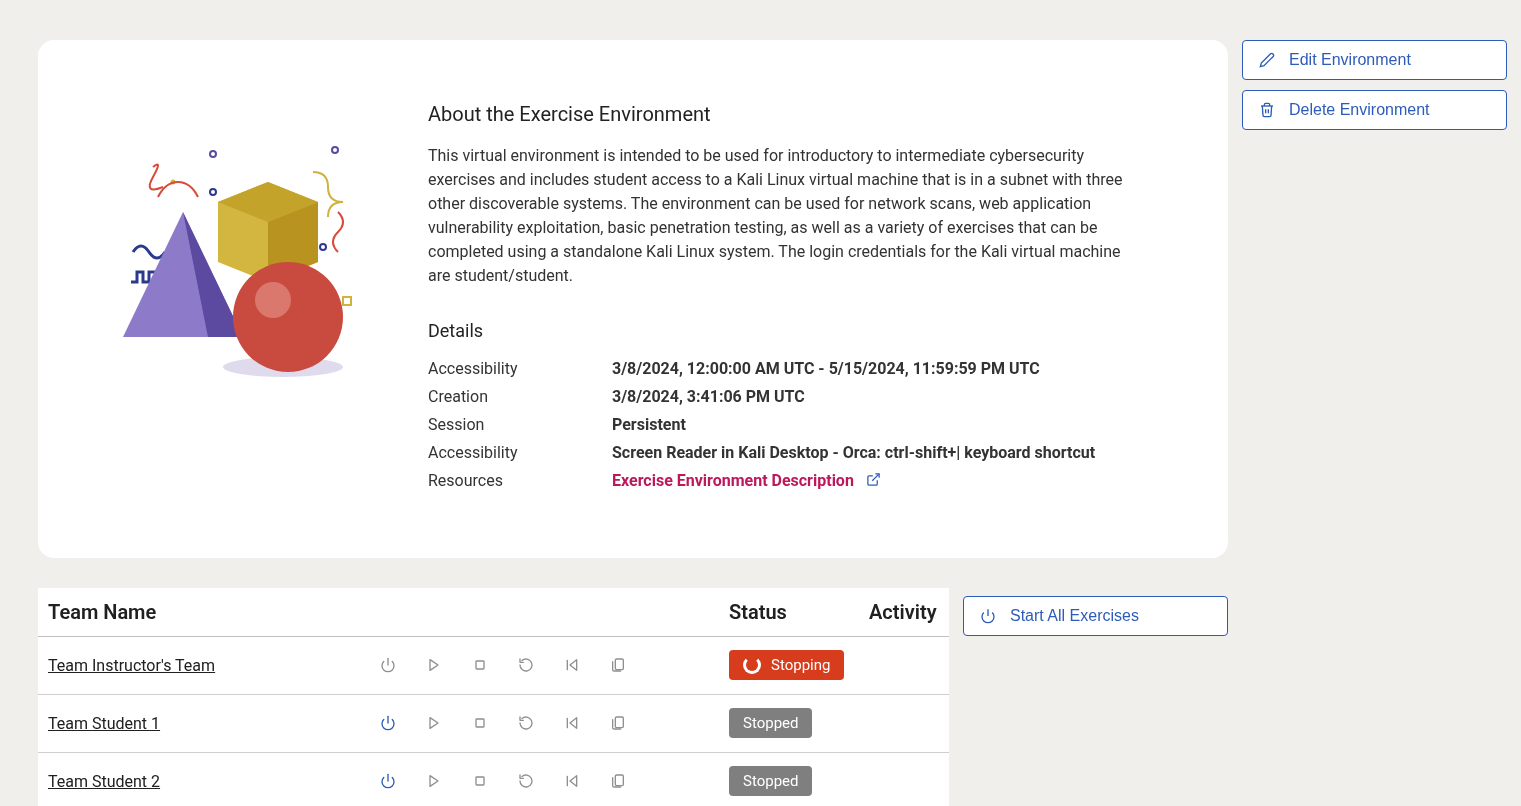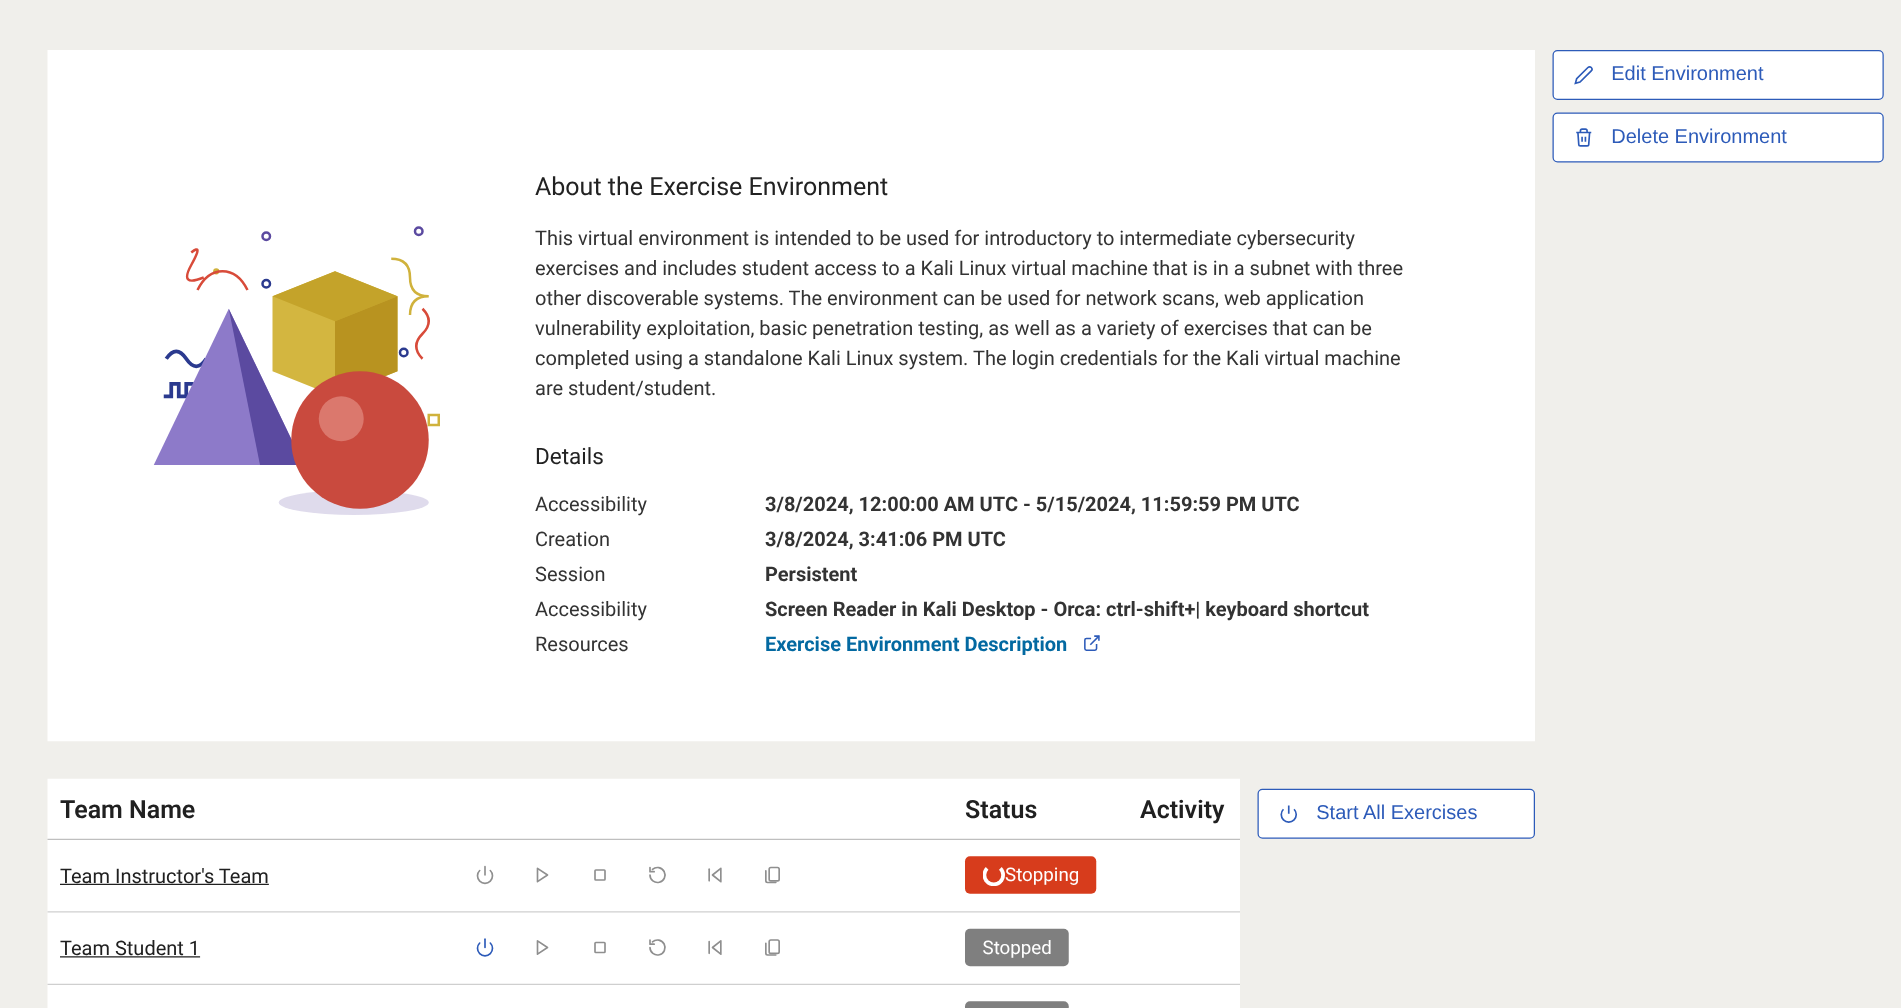--- a/index.html
+++ b/index.html
@@ -26,39 +26,40 @@
       flex-direction: column;
       gap: 10px;
       justify-content: center;
     }
     .card {
       background: #fff;
     }
     .about-card {
       display: flex;
       gap: 30px;
-      padding: 97px 60px 60px 60px;
+      padding: 62px 60px 60px 60px;
       align-items: flex-start;
+      border-radius: 16px;
     }
     .about-image {
       width: 300px;
       flex-shrink: 0;
       display: flex;
       align-items: center;
       justify-content: center;
       padding-top: 40px;
     }
     .about-content { flex: 1; padding-right: 30px; }
     .about-title { font-size: 20px; font-weight: 400; margin-bottom: 18px; color: #222; }
     .about-desc { font-size: 16px; line-height: 1.5; color: #333; margin-bottom: 32px; }
     .details-title { font-size: 18px; font-weight: 400; margin-bottom: 16px; color: #222; }
     .details-row { display: flex; margin-bottom: 4px; font-size: 16px; line-height: 1.5; }
     .details-label { width: 184px; flex-shrink: 0; color: #333; }
     .details-value { color: #333; font-weight: bold; }
-    .link { color: #0369a1; text-decoration: none; cursor: pointer; }
+    .link { color: #be185d; text-decoration: none; cursor: pointer; }
     .ext-icon { display: inline-block; margin-left: 8px; vertical-align: middle; }
 
     .action-btn {
       display: flex;
       align-items: center;
       gap: 14px;
       background: #fff;
       border: 1px solid #2d5bb9;
       border-radius: 4px;
       padding: 10px 16px;
@@ -105,20 +106,21 @@
       color: #8f8f8f;
       display: inline-flex;
       align-items: center;
       justify-content: center;
     }
     .icon-btn.active { color: #2d5bb9; }
 
     .badge {
       display: inline-flex;
       align-items: center;
+      gap: 10px;
       padding: 6px 14px;
       border-radius: 4px;
       color: #fff;
       font-size: 15px;
     }
     .badge-stopping { background: #d73c1c; }
     .badge-stopped { background: #7f7f7f; }
     .spinner {
       width: 18px; height: 18px;
       border: 3px solid #fff;
@@ -128,21 +130,21 @@
     }
     @keyframes spin { to { transform: rotate(360deg); } }
 
     .section-row {
       display: flex;
       gap: 14px;
       margin-top: 30px;
       align-items: flex-start;
     }
     .section-row .table-card { flex: 1; margin-top: 0; }
-    .section-row .right-actions { width: 222px; flex-shrink: 0; padding-top: 8px; }
+    .section-row .right-actions { width: 265px; flex-shrink: 0; padding-top: 8px; }
 
     
     .illus { width: 270px; height: 240px; position: relative; }
   </style>
 </head>
 <body>
 
 <div class="page">
   <div class="left-col">
 

